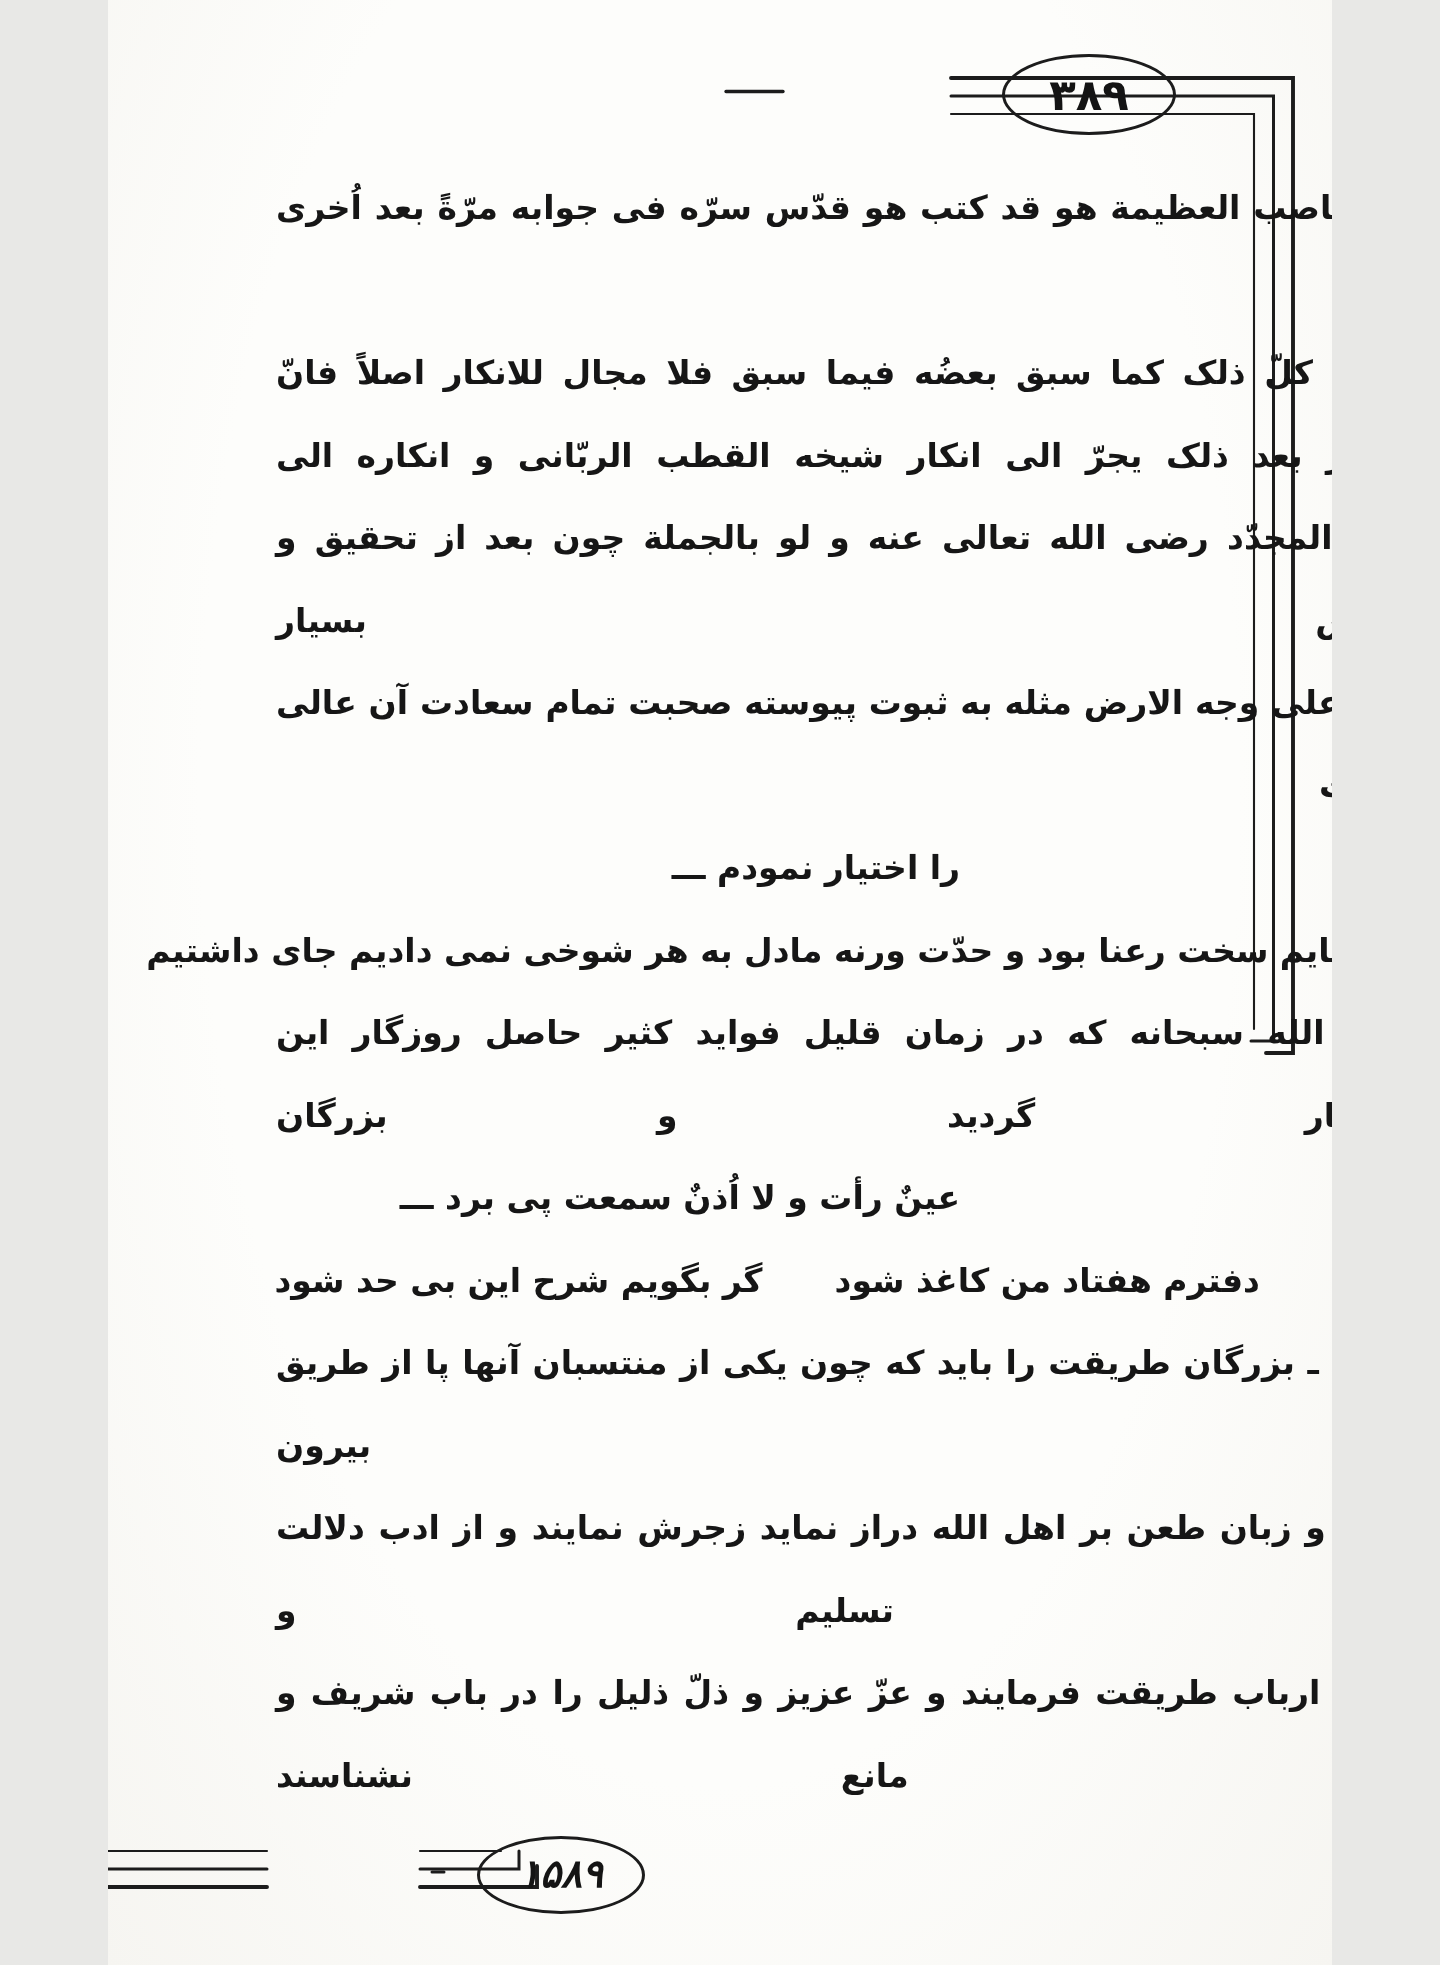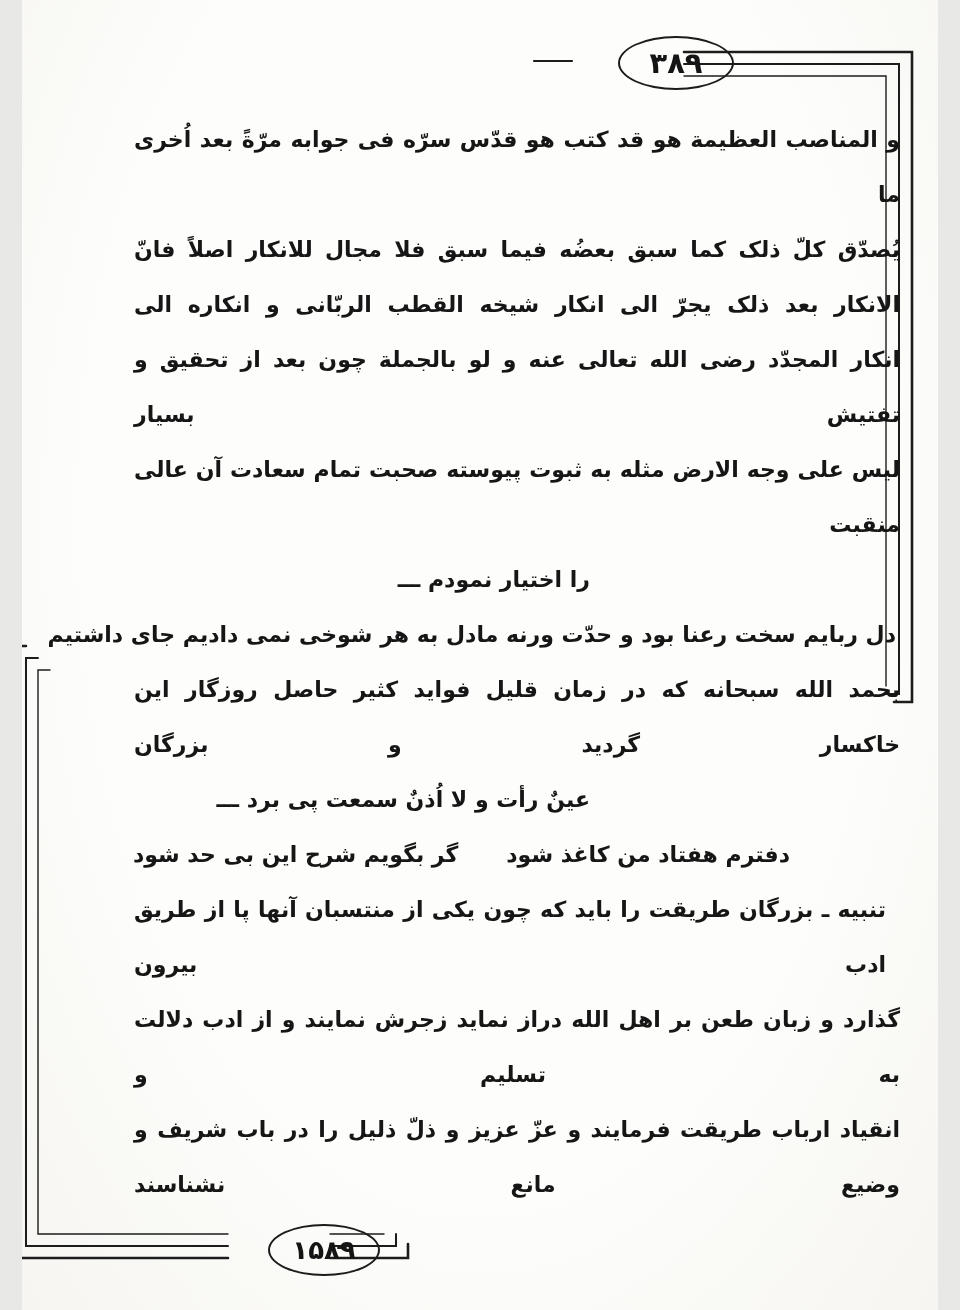--- a/index.html
+++ b/index.html
@@ -2,21 +2,21 @@
 <html lang="fa" dir="rtl"><head>
 <meta charset="utf-8">
 <style>
   html, body {
     margin: 0;
     padding: 0;
     background: #e8e8e6;
   }
   .page {
     position: relative;
-    width: 916px;
+    width: 816px;
     height: 1310px;
     margin: 0 auto;
     background:
       radial-gradient(ellipse at 50% 40%, #fdfdfb 60%, #f6f5f1 100%);
     overflow: hidden;
     font-family: "DejaVu Sans", sans-serif;
     color: #191919;
   }
   .frame {
     position: absolute;
@@ -42,20 +42,21 @@
     width: 112px;
     height: 50px;
     font-size: 29px;
   }
   .cartouche.bottom {
     left: 246px;
     top: 1224px;
     width: 108px;
     height: 48px;
     font-size: 26px;
+    font-style: italic;
   }
   .text-block {
     position: absolute;
     top: 112px;
     left: 112px;
     width: 766px;
     direction: rtl;
     font-size: 22px;
     font-weight: bold;
     line-height: 55px;

